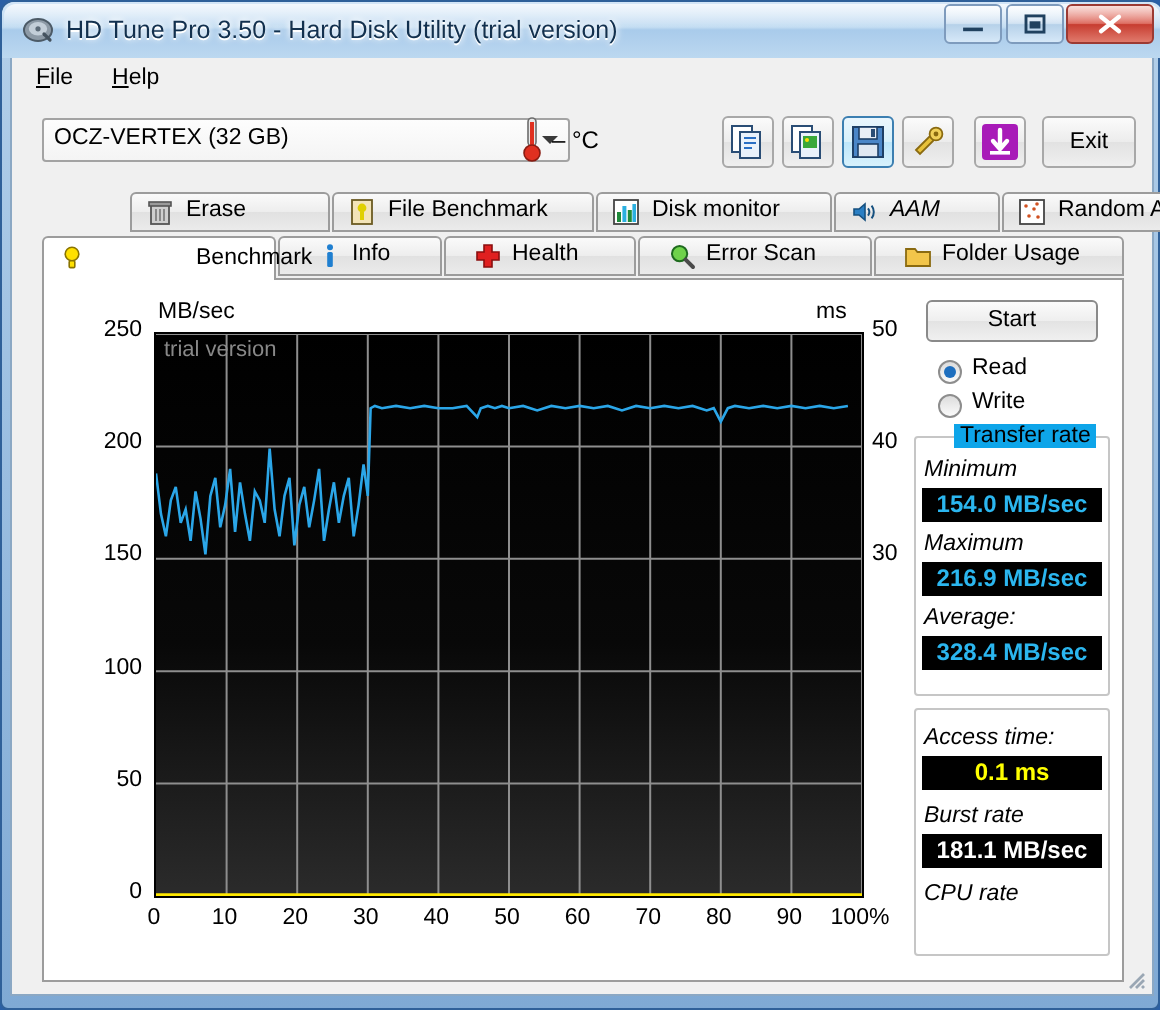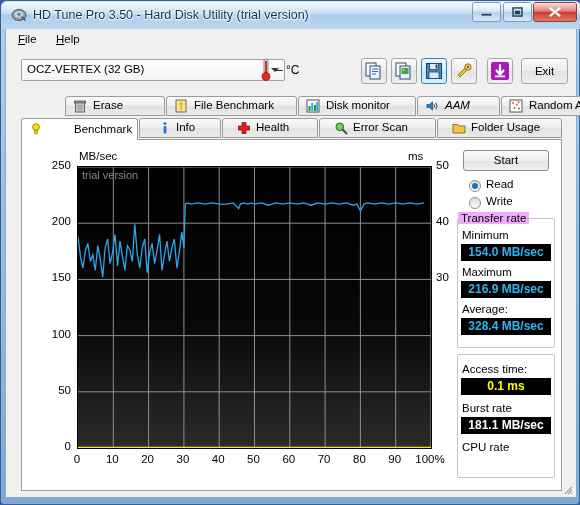--- a/index.html
+++ b/index.html
@@ -194,24 +194,24 @@
   }
   .radio.on:after{
     content:"";position:absolute;left:2px;top:2px;width:6px;height:6px;
     border-radius:50%;background:#1e6fbf;
   }
   .radio-label{position:absolute;left:17px;top:0;font-size:11.5px;color:#000;}
   .group{
     position:absolute;border:1px solid #c6c6c6;border-radius:2px;
   }
   .group-title{
-    position:absolute;top:-7px;left:0;background:#f0abfc;padding:0 3px;
+    position:absolute;top:-7px;left:19px;background:#0ea5e9;padding:0 3px;
     font-size:11.5px;color:#000;
   }
-  .res-label{position:absolute;left:4px;font-size:11.5px;color:#000;}
+  .res-label{position:absolute;left:4px;font-size:11.5px;color:#000;font-style:italic;}
   .res-val{
     position:absolute;left:3px;width:90px;height:17px;
     background:#000;text-align:center;line-height:17px;
     font-size:12px;font-weight:bold;
     box-sizing:border-box;
   }
   .v-cyan{color:#2bb6ef;}
   .v-yellow{color:#ffff00;}
   .v-white{color:#ffffff;}
 
@@ -373,21 +373,21 @@
           <circle cx="9.5" cy="3" r="0.9" fill="#d05020"></circle>
         </svg>
         <span class="tlabel" style="left:27px;">Random Access</span>
       </div>
 
       <div class="tab row2 active" style="left:0;width:117px;border-bottom:none;">
         <svg class="ticon" style="top:3px;" viewBox="0 0 14 14">
           <circle cx="7" cy="5" r="3.4" fill="#ffe000" stroke="#8a7400" stroke-width="0.8"></circle>
           <rect x="5.6" y="8.4" width="2.8" height="3.4" rx="0.6" fill="#ffe000" stroke="#8a7400" stroke-width="0.8"></rect>
         </svg>
-        <span class="tlabel" style="left:24px;top:4px;padding-left:28px;">Benchmark</span>
+        <span class="tlabel" style="left:48px;top:4px;padding-left:28px;">Benchmark</span>
       </div>
 
       <div class="tab row2" style="left:118px;width:82px;">
         <svg class="ticon" style="left:18px;" viewBox="0 0 14 14">
           <circle cx="7" cy="2.6" r="1.5" fill="#1f7fd0"></circle>
           <rect x="5.6" y="5" width="2.8" height="7.5" rx="0.8" fill="#1f7fd0"></rect>
         </svg>
         <span class="tlabel" style="left:36px;">Info</span>
       </div>
 

